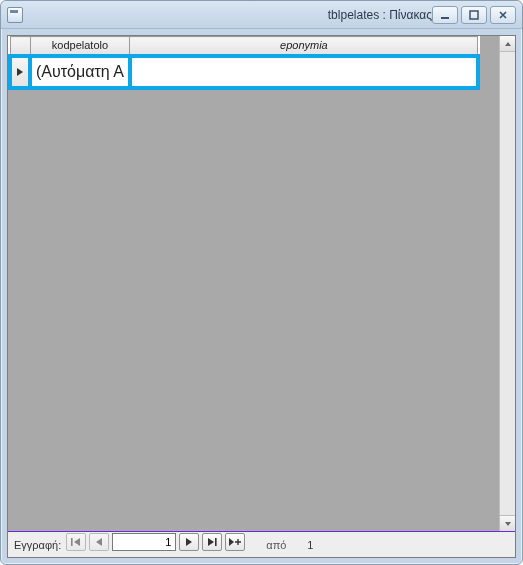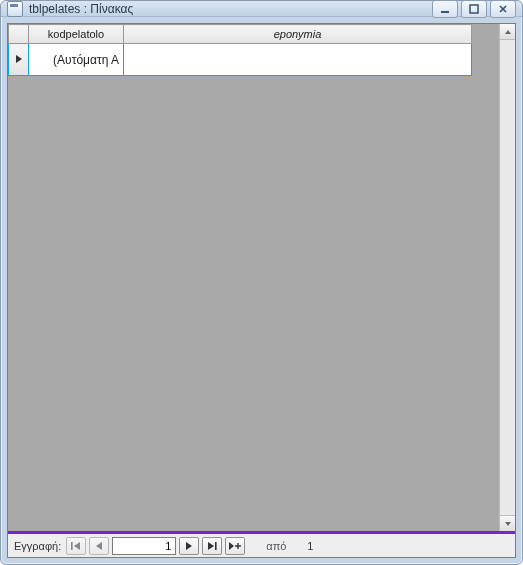--- a/index.html
+++ b/index.html
@@ -15,27 +15,28 @@
       width: 523px;
       height: 565px;
       background: #c5d5e8;
       border: 1px solid #8a9db0;
       border-radius: 6px;
       display: flex;
       flex-direction: column;
       box-shadow: inset 0 0 0 1px #e6eef7;
     }
     .titlebar {
-      height: 16px;
+      height: 28px;
       display: flex;
       align-items: center;
       padding: 0 6px;
       background: linear-gradient(#d9e5f2,#c1d3e6);
       border-bottom: 1px solid #a6b8cc;
       border-radius: 6px 6px 0 0;
+      text-align: right;
     }
     .titlebar .app-icon {
       width: 16px; height: 16px;
       background: linear-gradient(#fff,#d0e0f0);
       border: 1px solid #7a90a8;
       border-radius: 2px;
       margin-right: 6px;
       position: relative;
     }
     .titlebar .app-icon::after{
@@ -84,43 +85,43 @@
       background: linear-gradient(#f6f6f6,#e4e4e4);
       border: 1px solid #9a9a9a;
       height: 19px;
       text-align: center;
       font-size: 11px;
       padding: 1px 12px;
       color: #222;
     }
     .grid .row td {
       background: #fff;
-      border: 1px solid #0ea5e9;
+      border: 4px solid #0ea5e9;
       height: 32px;
-      font-size: 12px;
+      font-size: 16px;
       padding: 1px 4px;
       color: #222;
       overflow: hidden;
       white-space: nowrap;
     }
     .rowselector {
       width: 20px;
       background: linear-gradient(#f6f6f6,#e4e4e4) !important;
       text-align: center !important;
       padding: 0 !important;
     }
     .col-kod { width: 95px; }
     .col-epo { width: 348px; font-style: italic; }
     .row .col-kod { text-align: right; }
     .nav {
       height: 26px;
       background: #eeeeee;
-      border-top: 3px solid #6d28d9;
-      display: flex;
-      align-items: center;
+      border-top: 1px solid #6d28d9;
+      display: flex;
+      align-items: flex-end;
       gap: 3px;
       padding: 6px 6px;
       font-size: 11px;
       color: #333;
     }
     .nav .lbl { margin-right: 2px; }
     .nav-btn {
       width: 20px; height: 18px;
       background: linear-gradient(#fdfdfd,#e6e6e6);
       border: 1px solid #8f8f8f;

